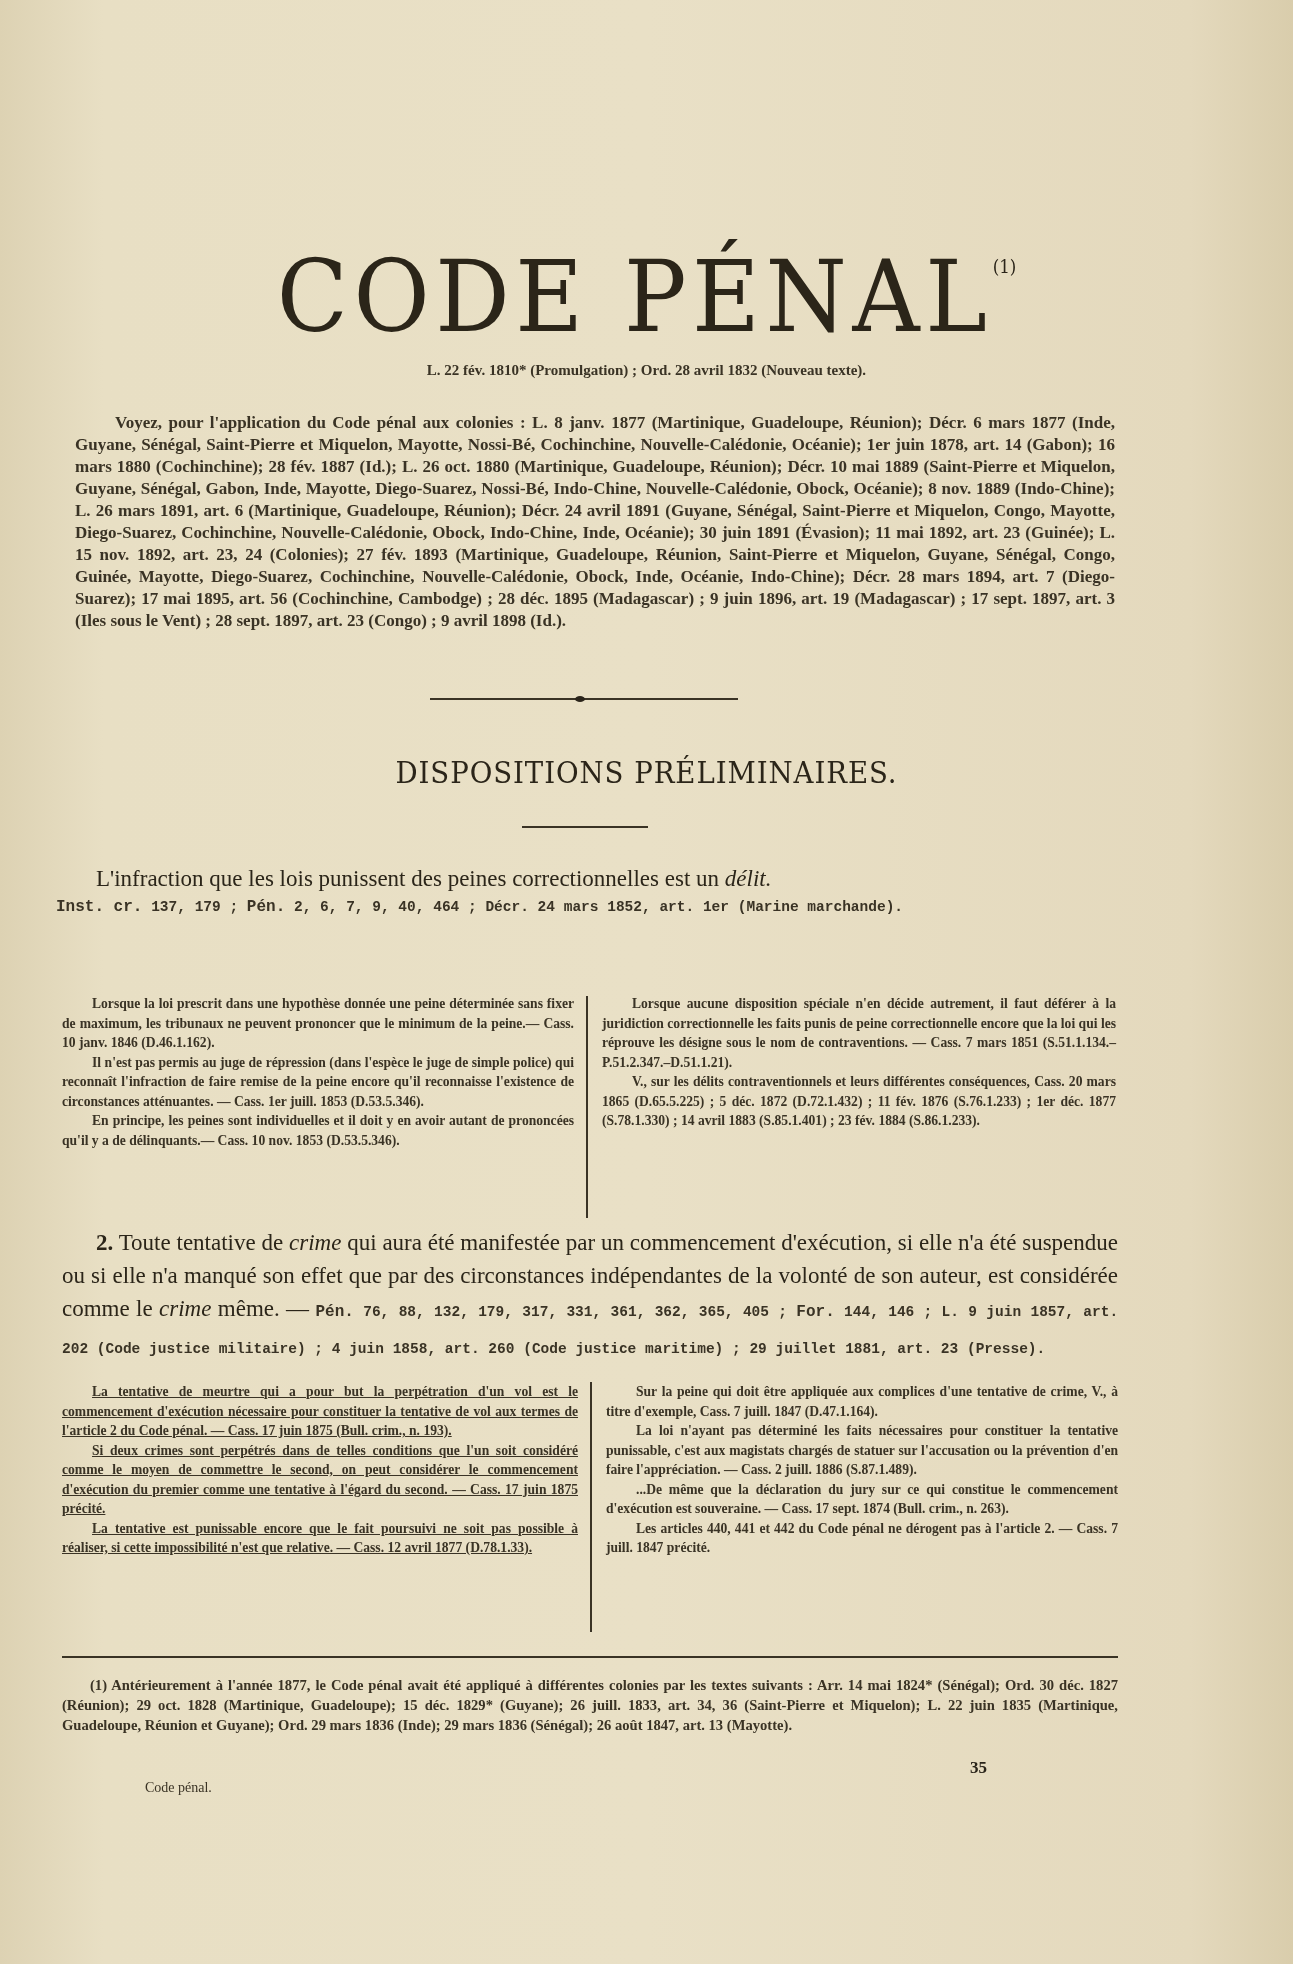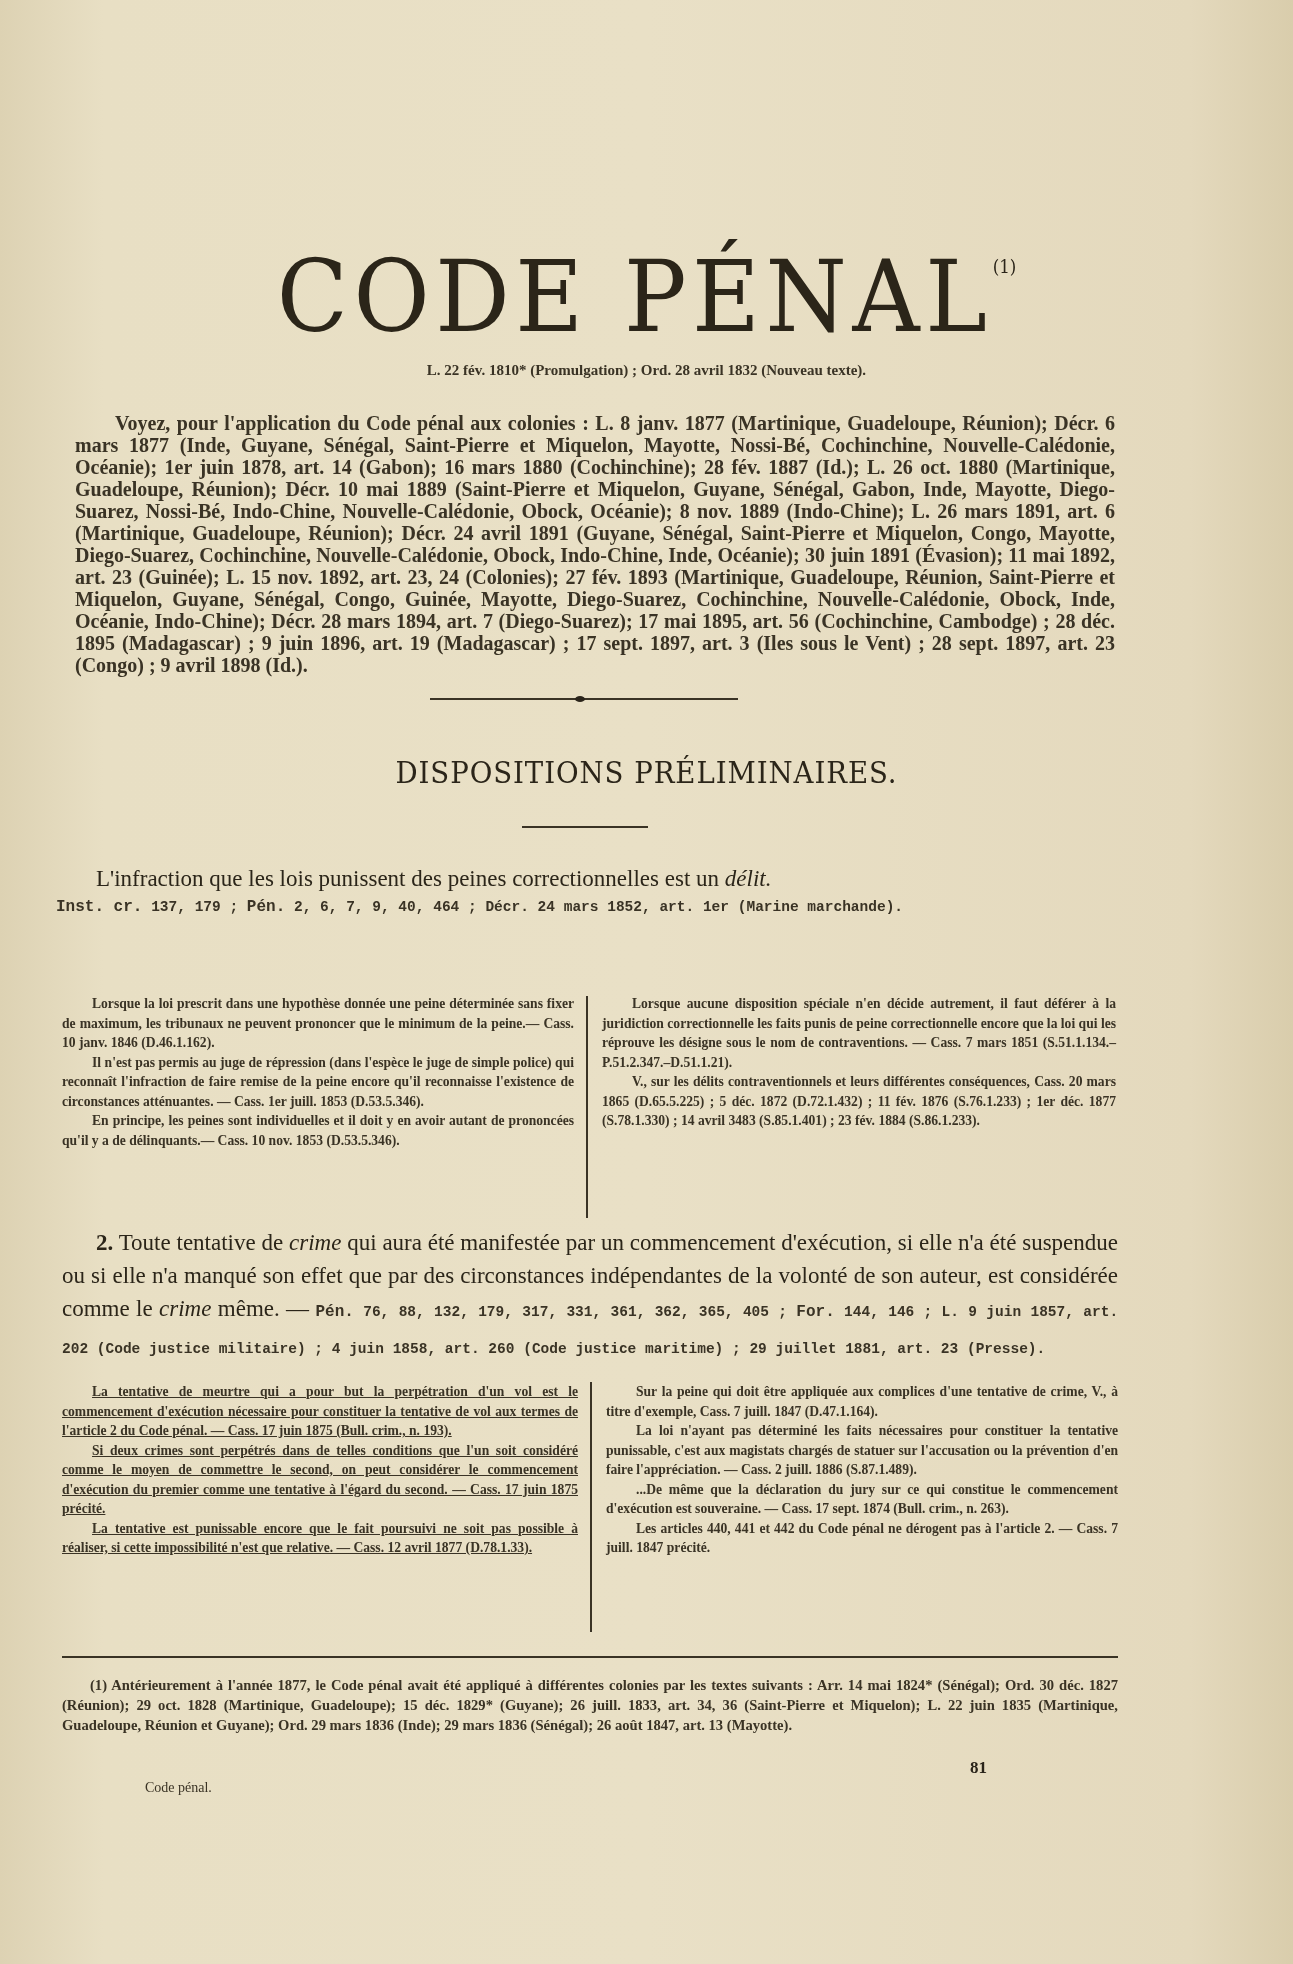--- a/index.html
+++ b/index.html
@@ -13,21 +13,21 @@
   }
   .abs { position:absolute; }
   #title {
     left:0; width:1293px; top:238px; text-align:center;
     font-size:100px; letter-spacing:6px; font-weight:normal; color:#2b2519;
     font-family:"DejaVu Serif", serif; transform:scaleX(0.93); transform-origin:center;
   }
   #title sup { font-size:18px; vertical-align:top; position:relative; top:18px; letter-spacing:0; }
   #subtitle { left:0; width:1293px; top:362px; text-align:center; font-size:15px; font-weight:bold; color:#3a3325; }
   .smallbold {
-    font-size:20px; font-weight:bold; line-height:22px; color:#3a3325;
+    font-size:17px; font-weight:bold; line-height:22px; color:#3a3325;
     text-align:justify; text-align-last:left;
   }
   #intro { left:75px; width:1040px; top:412px; text-indent:40px; }
   #divider { left:430px; top:698px; width:308px; height:2px; background:#3a3325; }
   #divider .dot { position:absolute; left:145px; top:-2px; width:10px; height:6px; border-radius:50%; background:#2a241a; }
   #section-heading {
     left:0; width:1293px; top:755px; text-align:center; font-size:30px; letter-spacing:1px;
     font-family:"DejaVu Serif", serif; transform:scaleX(0.92); color:#2b2519;
   }
   #short-rule { left:522px; top:826px; width:126px; height:2px; background:#3a3325; }
@@ -72,21 +72,21 @@
 </div>
 
 <div class="abs col smallbold" style="left:62px;top:994px;width:512px;line-height:19.5px;font-size:13.6px;">
   <p>Lorsque la loi prescrit dans une hypothèse donnée une peine déterminée sans fixer de maximum, les tribunaux ne peuvent prononcer que le minimum de la peine.— Cass. 10 janv. 1846 (D.46.1.162).</p>
   <p>Il n'est pas permis au juge de répression (dans l'espèce le juge de simple police) qui reconnaît l'infraction de faire remise de la peine encore qu'il reconnaisse l'existence de circonstances atténuantes. — Cass. 1er juill. 1853 (D.53.5.346).</p>
   <p>En principe, les peines sont individuelles et il doit y en avoir autant de prononcées qu'il y a de délinquants.— Cass. 10 nov. 1853 (D.53.5.346).</p>
 </div>
 <div id="vsep1" class="abs"></div>
 <div class="abs col smallbold" style="left:602px;top:994px;width:514px;line-height:19.5px;font-size:13.6px;">
   <p>Lorsque aucune disposition spéciale n'en décide autrement, il faut déférer à la juridiction correctionnelle les faits punis de peine correctionnelle encore que la loi qui les réprouve les désigne sous le nom de contraventions. — Cass. 7 mars 1851 (S.51.1.134.–P.51.2.347.–D.51.1.21).</p>
-  <p>V., sur les délits contraventionnels et leurs différentes conséquences, Cass. 20 mars 1865 (D.65.5.225) ; 5 déc. 1872 (D.72.1.432) ; 11 fév. 1876 (S.76.1.233) ; 1er déc. 1877 (S.78.1.330) ; 14 avril 3483 (S.85.1.401) ; 23 fév. 1884 (S.86.1.233).</p>
+  <p>V., sur les délits contraventionnels et leurs différentes conséquences, Cass. 20 mars 1865 (D.65.5.225) ; 5 déc. 1872 (D.72.1.432) ; 11 fév. 1876 (S.76.1.233) ; 1er déc. 1877 (S.78.1.330) ; 14 avril 1883 (S.85.1.401) ; 23 fév. 1884 (S.86.1.233).</p>
 </div>
 
 <div class="abs article" style="top:1226px;">
   <p><b>2.</b> <span>Toute tentative de</span> <em>crime</em> <span>qui aura été manifestée par un commencement d'exécution, si elle n'a été suspendue ou si elle n'a manqué son effet que par des circonstances indépendantes de la volonté de son auteur, est considérée comme le</span> <em>crime</em> <span>même. —</span> <span class="refs"><b class="big">Pén.</b> <span>76, 88, 132, 179, 317, 331, 361, 362, 365, 405 ;</span> <b class="big">For.</b> <span>144, 146 ; L. 9 juin 1857, art. 202 (Code justice militaire) ; 4 juin 1858, art. 260 (Code justice maritime) ; 29 juillet 1881, art. 23 (Presse).</span></span></p>
 </div>
 
 <div class="abs col smallbold" style="left:62px;top:1382px;width:516px;line-height:19.5px;font-size:13.6px;text-decoration:underline;">
   <p>La tentative de meurtre qui a pour but la perpétration d'un vol est le commencement d'exécution nécessaire pour constituer la tentative de vol aux termes de l'article 2 du Code pénal. — Cass. 17 juin 1875 (Bull. crim., n. 193).</p>
   <p>Si deux crimes sont perpétrés dans de telles conditions que l'un soit considéré comme le moyen de commettre le second, on peut considérer le commencement d'exécution du premier comme une tentative à l'égard du second. — Cass. 17 juin 1875 précité.</p>
   <p>La tentative est punissable encore que le fait poursuivi ne soit pas possible à réaliser, si cette impossibilité n'est que relative. — Cass. 12 avril 1877 (D.78.1.33).</p>
@@ -95,14 +95,14 @@
 <div class="abs col smallbold" style="left:606px;top:1382px;width:512px;line-height:19.5px;font-size:13.6px;">
   <p>Sur la peine qui doit être appliquée aux complices d'une tentative de crime, V., à titre d'exemple, Cass. 7 juill. 1847 (D.47.1.164).</p>
   <p>La loi n'ayant pas déterminé les faits nécessaires pour constituer la tentative punissable, c'est aux magistats chargés de statuer sur l'accusation ou la prévention d'en faire l'appréciation. — Cass. 2 juill. 1886 (S.87.1.489).</p>
   <p>...De même que la déclaration du jury sur ce qui constitue le commencement d'exécution est souveraine. — Cass. 17 sept. 1874 (Bull. crim., n. 263).</p>
   <p>Les articles 440, 441 et 442 du Code pénal ne dérogent pas à l'article 2. — Cass. 7 juill. 1847 précité.</p>
 </div>
 
 <div id="fn-rule" class="abs"></div>
 <div id="footnote" class="abs smallbold" style="text-indent:28px;line-height:20px;">(1) Antérieurement à l'année 1877, le Code pénal avait été appliqué à différentes colonies par les textes suivants : Arr. 14 mai 1824* (Sénégal); Ord. 30 déc. 1827 (Réunion); 29 oct. 1828 (Martinique, Guadeloupe); 15 déc. 1829* (Guyane); 26 juill. 1833, art. 34, 36 (Saint-Pierre et Miquelon); L. 22 juin 1835 (Martinique, Guadeloupe, Réunion et Guyane); Ord. 29 mars 1836 (Inde); 29 mars 1836 (Sénégal); 26 août 1847, art. 13 (Mayotte).</div>
 
-<div id="page-number" class="abs">81</div>
+<div id="page-number" class="abs">35</div>
 <div id="running-foot" class="abs">Code pénal.</div>
 
 </body></html>

